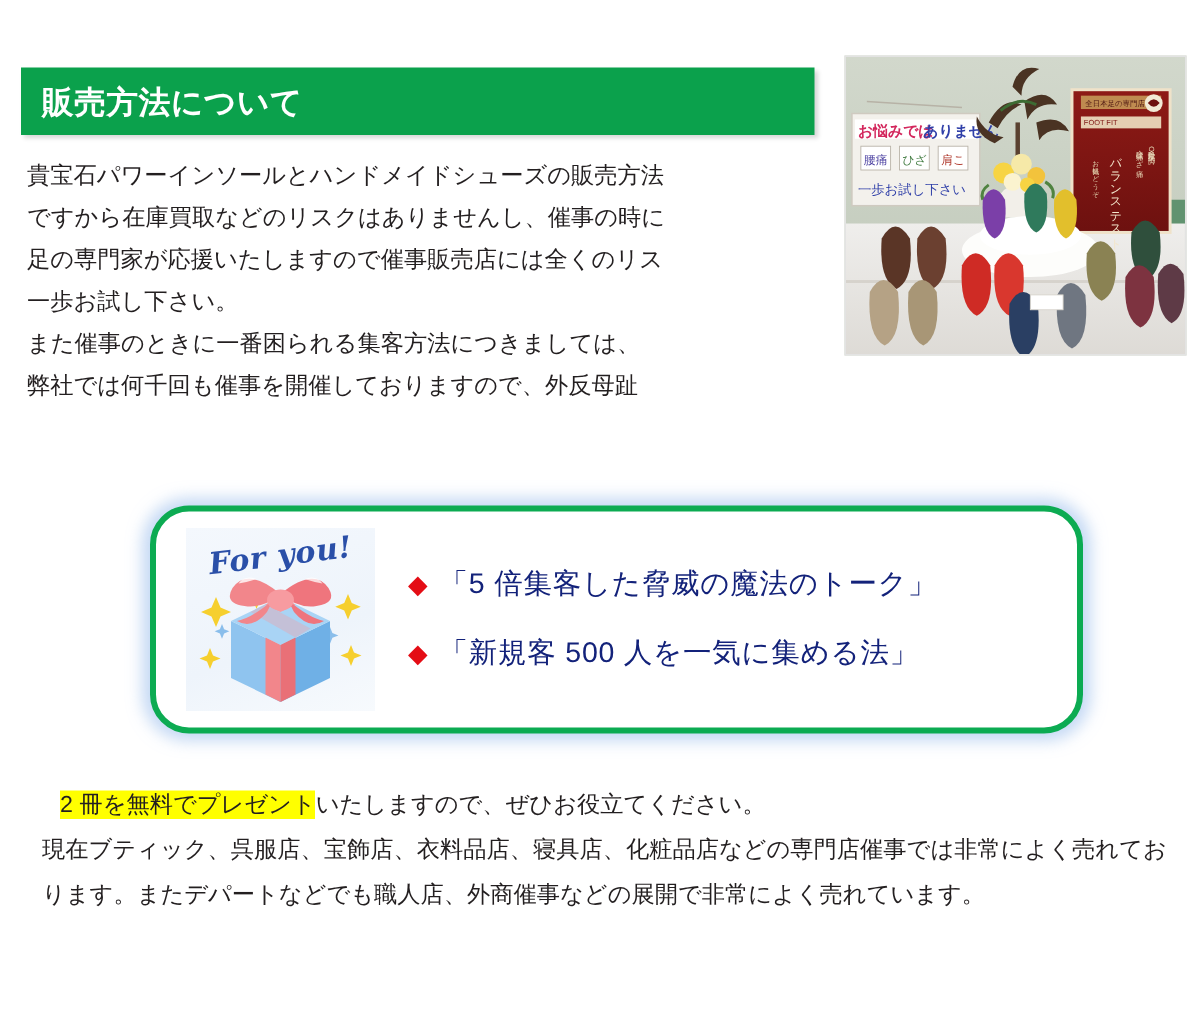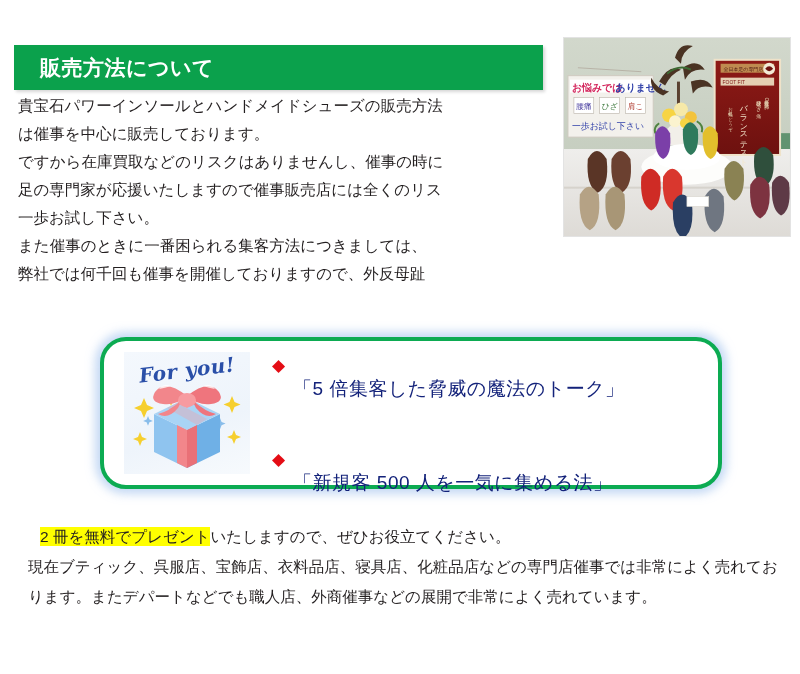--- a/index.html
+++ b/index.html
@@ -26,29 +26,29 @@
     background: #0ba14c;
     box-shadow: 2px 2px 3px rgba(0,0,0,0.16);
     display: flex;
     align-items: center;
   }
   .header-title {
     color: #ffffff;
     font-size: 21px;
     font-weight: bold;
     letter-spacing: 0.5px;
-    padding-left: 26px;
+    padding-left: 14px;
     white-space: nowrap;
   }
 
   
   .intro-block {
     position: absolute;
     left: 18px;
-    top: 92px;
+    top: 104px;
     width: 520px;
   }
   .intro-line {
     font-size: 15.5px;
     line-height: 28px;
     white-space: nowrap;
     color: #231f20;
   }
 
   
@@ -129,21 +129,20 @@
     color: #e40d15;
     font-size: 17px;
     line-height: 1;
     margin-right: 8px;
   }
   .bullet-text {
     font-size: 19px;
     color: #13227a;
     font-weight: 500;
     letter-spacing: 0.5px;
-    margin-top: 48px;
   }
 
   
   .closing-block {
     position: absolute;
     left: 28px;
     top: 522px;
     width: 780px;
   }
   .closing-line {
@@ -162,21 +161,20 @@
 </style>
 </head>
 <body>
 
 <div class="header-banner">
   <div class="header-title">販売方法について</div>
 </div>
 
 <div class="intro-block">
   <div class="intro-line">貴宝石パワーインソールとハンドメイドシューズの販売方法</div>
-  <div class="intro-line">は催事を中心に販売しております。</div>
   <div class="intro-line">ですから在庫買取などのリスクはありませんし、催事の時に</div>
   <div class="intro-line">足の専門家が応援いたしますので催事販売店には全くのリス</div>
   <div class="intro-line">一歩お試し下さい。</div>
   <div class="intro-line">また催事のときに一番困られる集客方法につきましては、</div>
   <div class="intro-line">弊社では何千回も催事を開催しておりますので、外反母趾</div>
 </div>
 
 <div class="photo-frame">
   <svg class="photo-canvas" viewBox="0 0 228 208" preserveAspectRatio="none">
     <defs>

